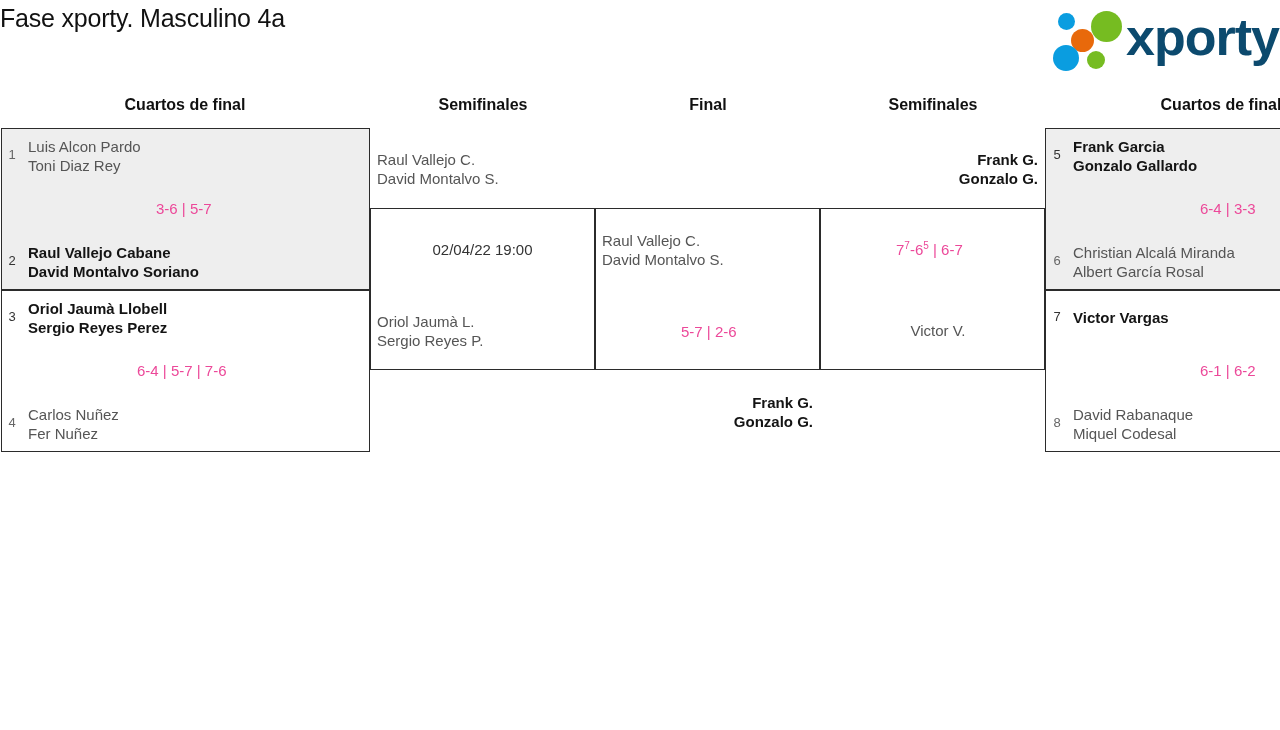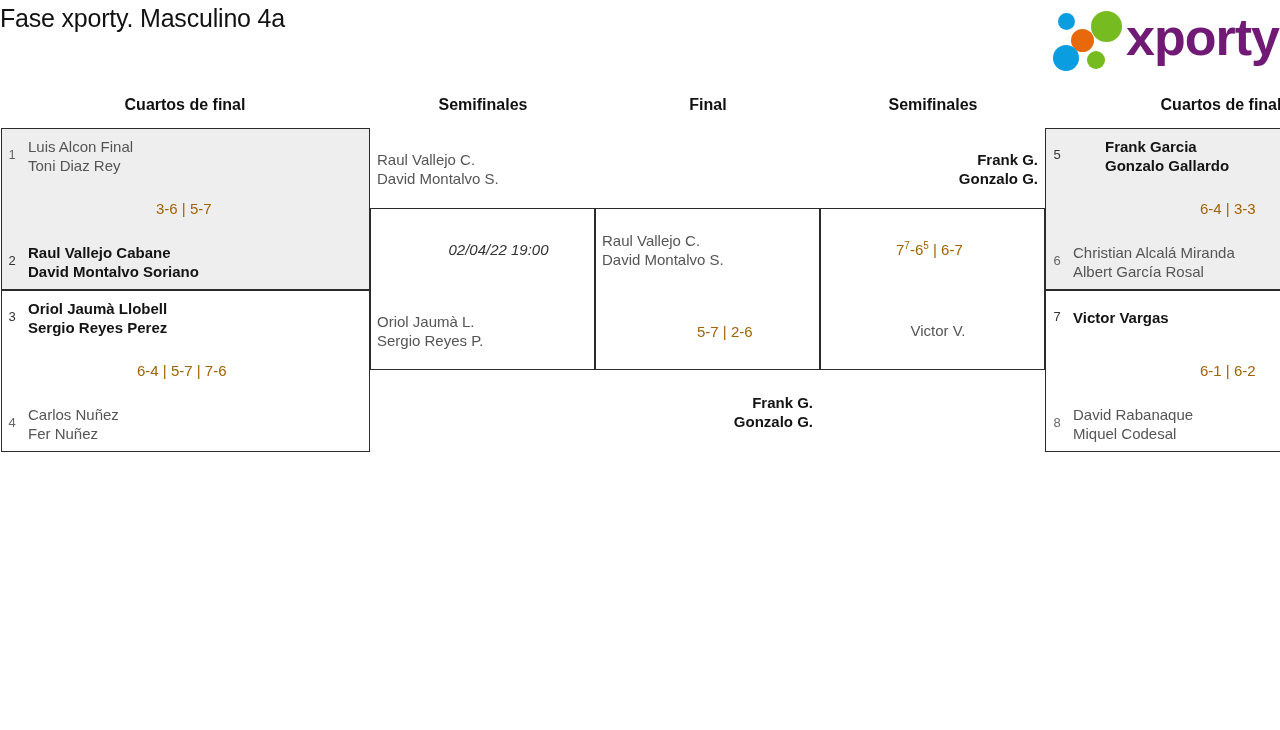--- a/index.html
+++ b/index.html
@@ -33,21 +33,21 @@
     position: absolute;
     left: 1048px; top: 4px;
     width: 232px; height: 66px;
   }
   #brand-logo .wordmark {
     position: absolute;
     left: 78px; top: 2px;
     font-size: 52px;
     line-height: 62px;
     font-weight: 700;
-    color: #701a75;
+    color: #0c4a6e;
     letter-spacing: -1px;
   }
   .dot { position: absolute; border-radius: 50%; }
 
   
   .round-header {
     position: absolute;
     top: 96px;
     font-size: 16px;
     font-weight: 700;
@@ -81,21 +81,21 @@
     font-size: 13px;
     color: #666666;
     width: 16px;
     text-align: center;
   }
   .seed.winner { color: #333333; }
 
   .score {
     position: absolute;
     font-size: 15px;
-    color: #a16207;
+    color: #ec4899;
     white-space: nowrap;
   }
   .score sup { font-size: 10px; vertical-align: super; line-height: 0; }
 
   .schedule {
     position: absolute;
     font-size: 15px;
     color: #333333;
     white-space: nowrap;
     text-align: center;
@@ -119,21 +119,21 @@
 
 <div class="round-header" style="left:60px; width:250px;">Cuartos de final</div>
 <div class="round-header" style="left:358px; width:250px;">Semifinales</div>
 <div class="round-header" style="left:583px; width:250px;">Final</div>
 <div class="round-header" style="left:808px; width:250px;">Semifinales</div>
 <div class="round-header" style="left:1096px; width:250px;">Cuartos de final</div>
 
 <div class="match-box shaded" style="left:1px; top:128px; width:369px; height:162px;"></div>
 <div class="seed" style="left:4px; top:147px;">1</div>
 <div class="team loser" style="left:28px; top:137px;">
-  <span class="l">Luis Alcon Final</span>
+  <span class="l">Luis Alcon Pardo</span>
   <span class="l">Toni Diaz Rey</span>
 </div>
 <div class="score" style="left:156px; top:200px;">3-6 | 5-7</div>
 <div class="seed winner" style="left:4px; top:253px;">2</div>
 <div class="team winner" style="left:28px; top:243px;">
   <span class="l">Raul Vallejo Cabane</span>
   <span class="l">David Montalvo Soriano</span>
 </div>
 
 <div class="match-box" style="left:1px; top:290px; width:369px; height:162px;"></div>
@@ -147,52 +147,52 @@
 <div class="team loser" style="left:28px; top:405px;">
   <span class="l">Carlos Nuñez</span>
   <span class="l">Fer Nuñez</span>
 </div>
 
 <div class="match-box" style="left:370px; top:208px; width:225px; height:162px;"></div>
 <div class="team loser" style="left:377px; top:150px;">
   <span class="l">Raul Vallejo C.</span>
   <span class="l">David Montalvo S.</span>
 </div>
-<div class="schedule" style="left:396px; top:241px; width:205px;font-style:italic;">02/04/22 19:00</div>
+<div class="schedule" style="left:380px; top:241px; width:205px;">02/04/22 19:00</div>
 <div class="team loser" style="left:377px; top:312px;">
   <span class="l">Oriol Jaumà L.</span>
   <span class="l">Sergio Reyes P.</span>
 </div>
 
 <div class="match-box" style="left:595px; top:208px; width:225px; height:162px;"></div>
 <div class="team loser" style="left:602px; top:231px;">
   <span class="l">Raul Vallejo C.</span>
   <span class="l">David Montalvo S.</span>
 </div>
-<div class="score" style="left:697px; top:323px;">5-7 | 2-6</div>
+<div class="score" style="left:681px; top:323px;">5-7 | 2-6</div>
 <div class="team winner right" style="left:613px; top:393px; width:200px;">
   <span class="l">Frank G.</span>
   <span class="l">Gonzalo G.</span>
 </div>
 
 <div class="match-box" style="left:820px; top:208px; width:225px; height:162px;"></div>
 <div class="team winner right" style="left:838px; top:150px; width:200px;">
   <span class="l">Frank G.</span>
   <span class="l">Gonzalo G.</span>
 </div>
 <div class="score" style="left:896px; top:241px;">
   <span>7</span><sup>7</sup><span>-6</span><sup>5</sup><span> | 6-7</span>
 </div>
 <div class="team loser right" style="left:838px; top:321px; width:200px;text-align:center;">
   <span class="l">Victor V.</span>
 </div>
 
 <div class="match-box shaded" style="left:1045px; top:128px; width:300px; height:162px;"></div>
 <div class="seed winner" style="left:1049px; top:147px;">5</div>
-<div class="team winner" style="left:1073px; top:137px;margin-left:32px;">
+<div class="team winner" style="left:1073px; top:137px;">
   <span class="l">Frank Garcia</span>
   <span class="l">Gonzalo Gallardo</span>
 </div>
 <div class="score" style="left:1200px; top:200px;">6-4 | 3-3</div>
 <div class="seed" style="left:1049px; top:253px;">6</div>
 <div class="team loser" style="left:1073px; top:243px;">
   <span class="l">Christian Alcalá Miranda</span>
   <span class="l">Albert García Rosal</span>
 </div>
 

